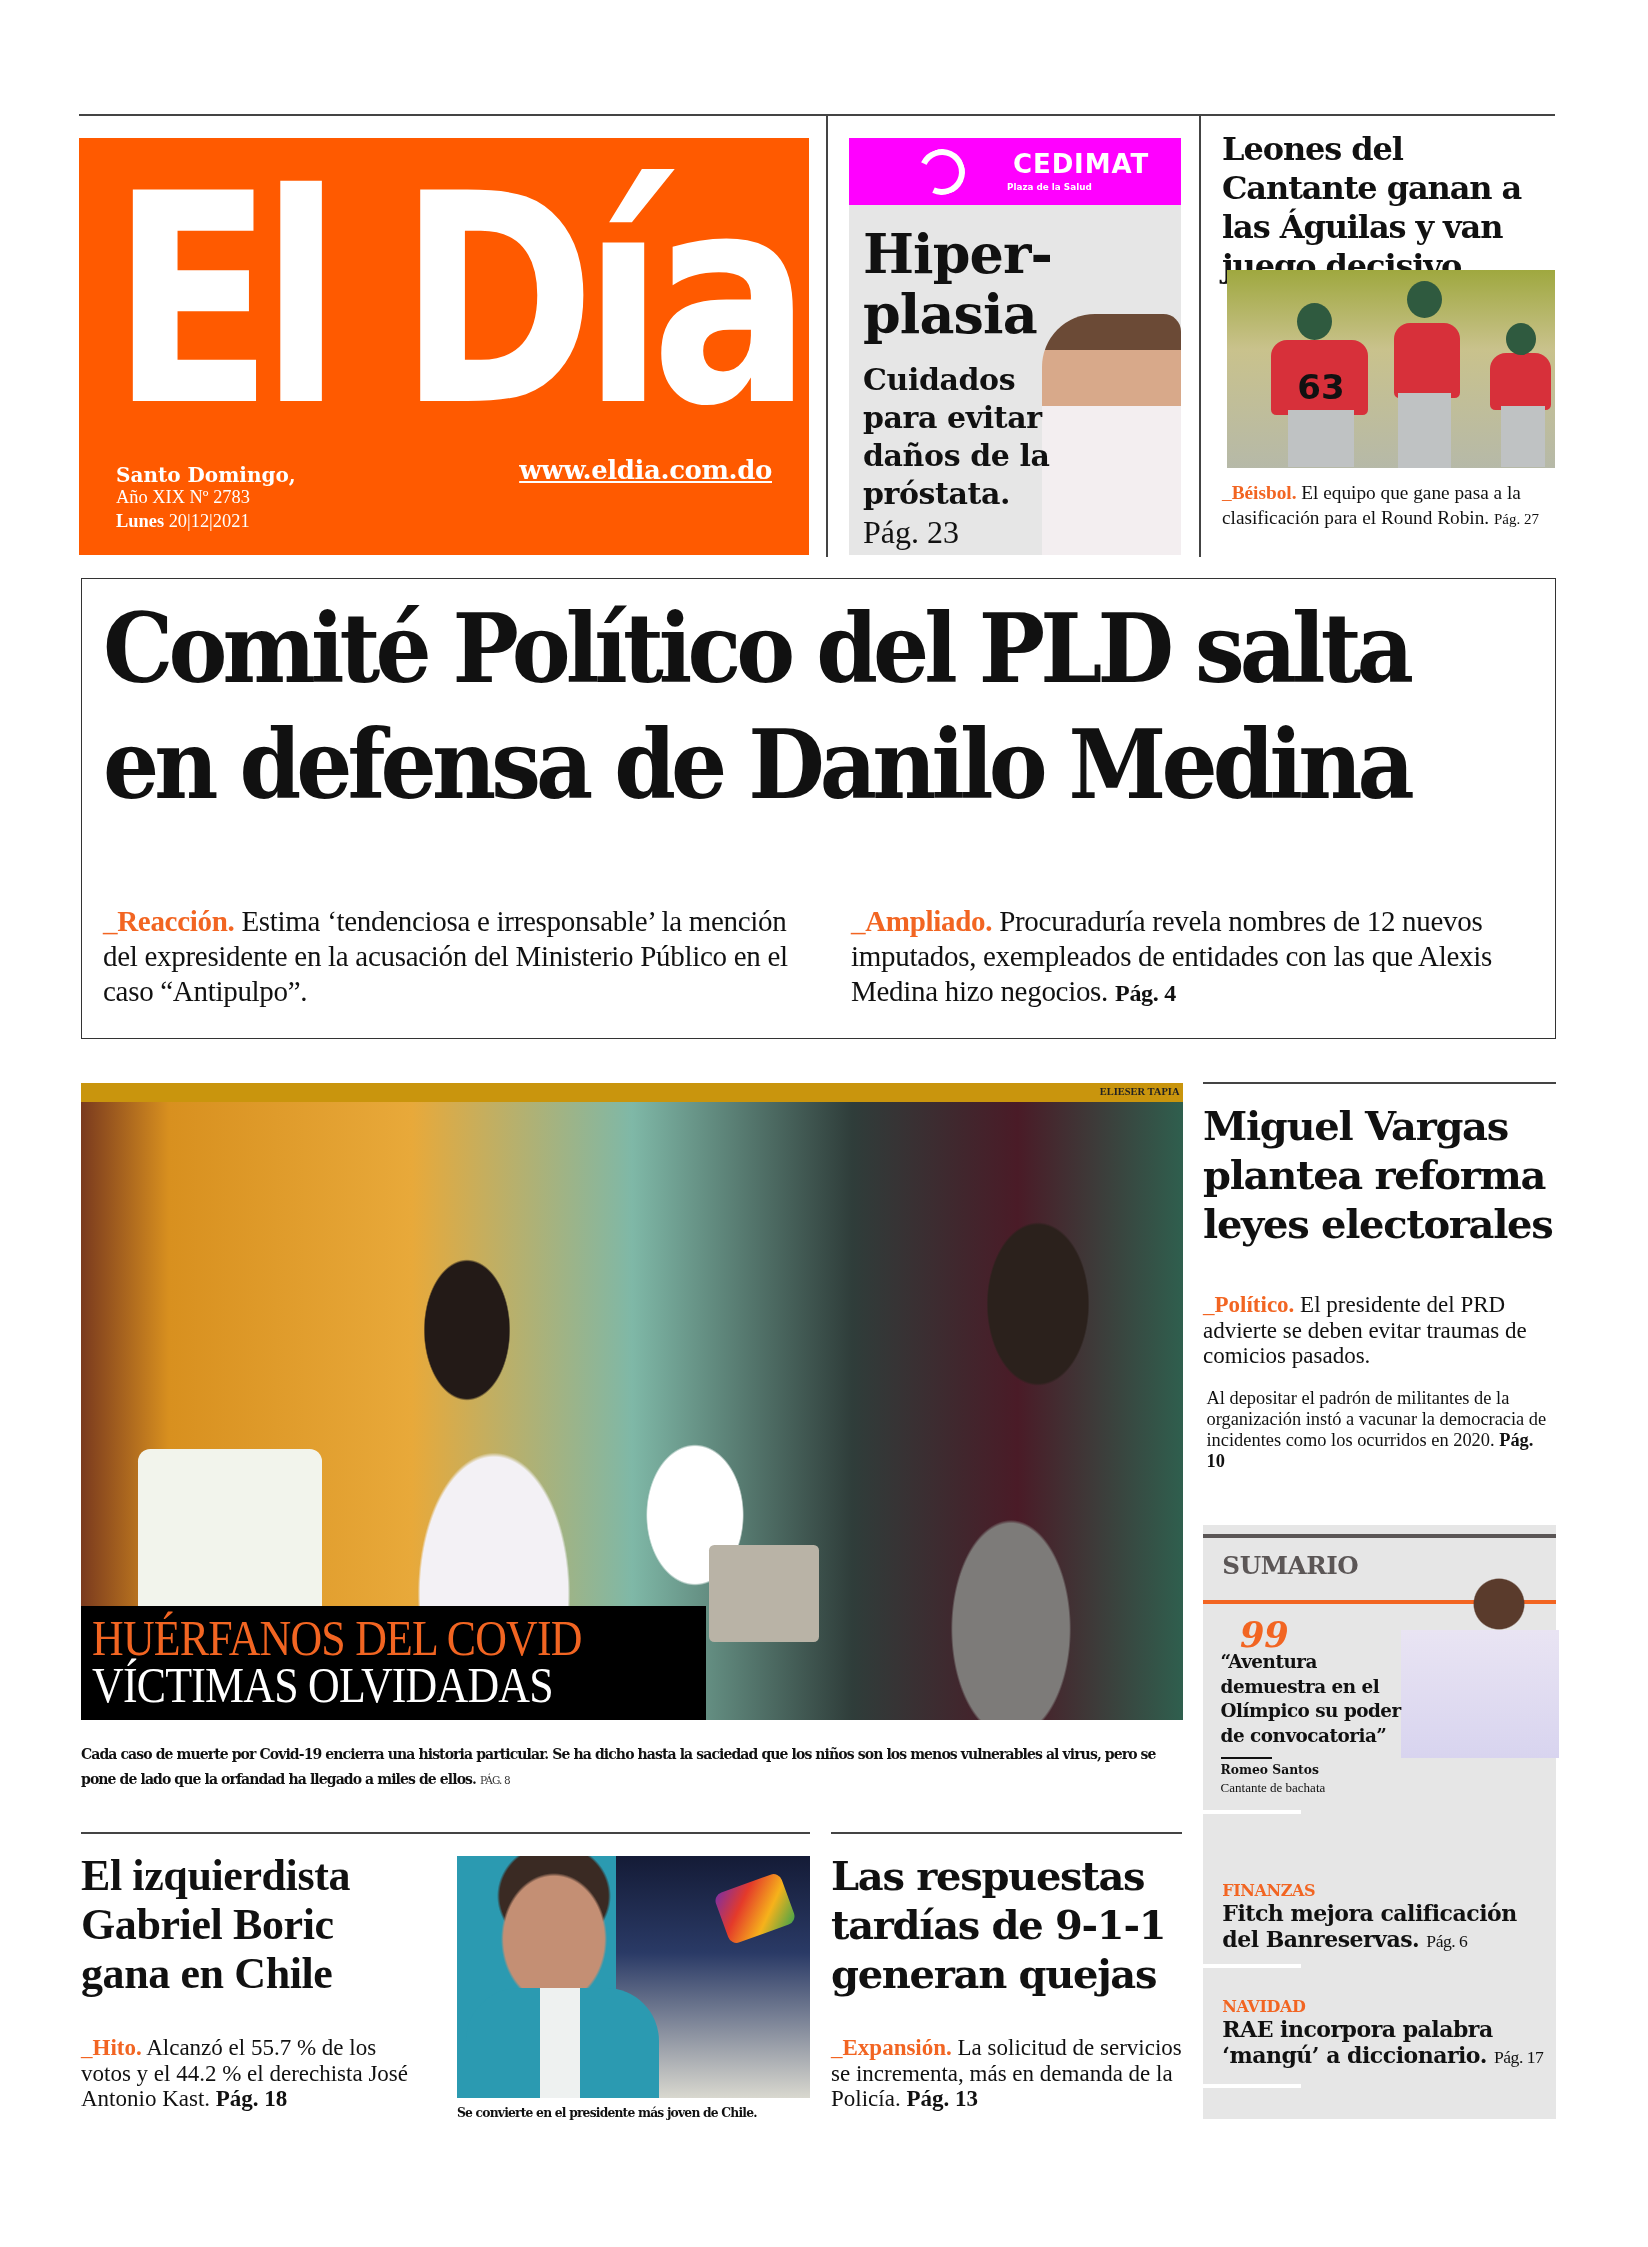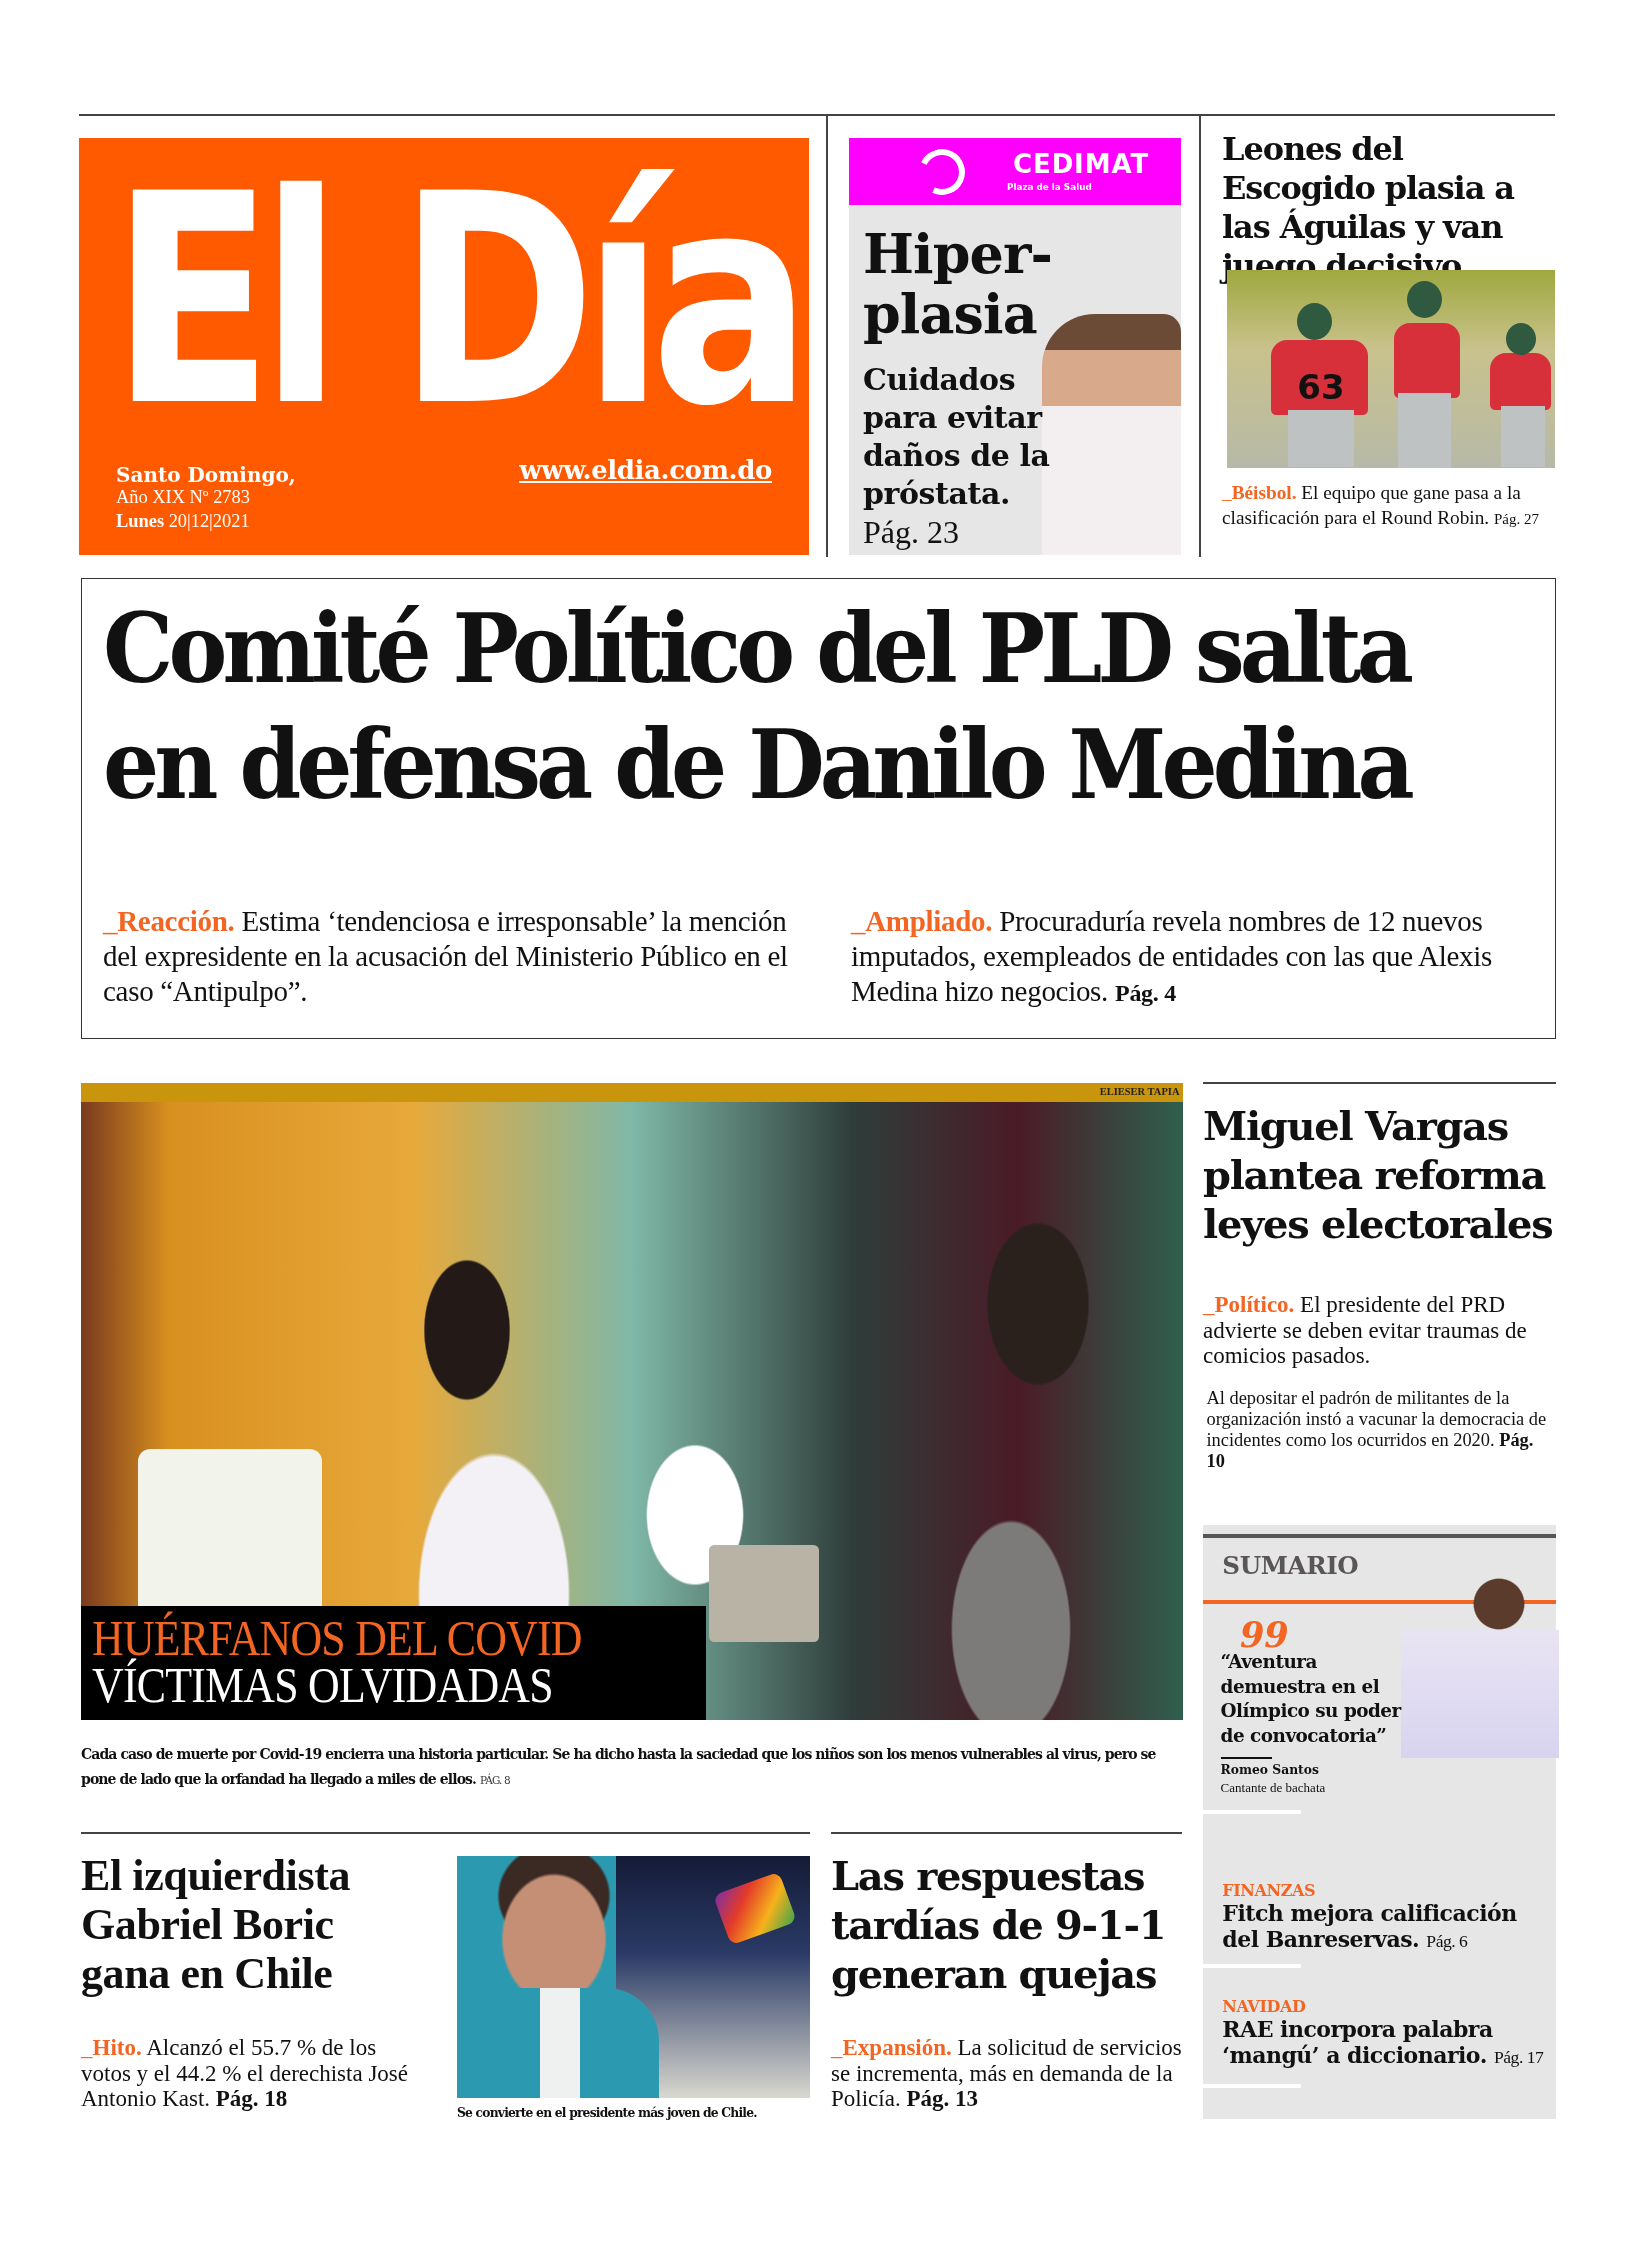--- a/index.html
+++ b/index.html
@@ -142,21 +142,21 @@
   <div id="health-photo"></div>
   <div id="health-title">
     <div>Hiper-</div>
     <div>plasia</div>
   </div>
   <div id="health-sub">Cuidados para evitar daños de la próstata.</div>
   <div id="health-page">Pág. 23</div>
 </div>
 
 <div id="sports" class="abs">
-  <div id="sports-title">Leones del Escogido plasia a las Águilas y van juego decisivo</div>
+  <div id="sports-title">Leones del Cantante ganan a las Águilas y van juego decisivo</div>
   <div id="sports-photo">
     <div class="player" style="left:44px; top:70px; width:97px; height:75px;"></div>
     <div class="player-legs" style="left:61px; top:140px; width:66px; height:57px;"></div>
     <div class="player-head" style="left:70px; top:33px; width:35px; height:37px;"></div>
     <div id="sports-num">63</div>
     <div class="player" style="left:167px; top:53px; width:66px; height:75px;"></div>
     <div class="player-legs" style="left:171px; top:123px; width:53px; height:75px;"></div>
     <div class="player-head" style="left:180px; top:10.5px; width:35px; height:37px;"></div>
     <div class="player" style="left:263px; top:83px; width:61px; height:57px;"></div>
     <div class="player-legs" style="left:274px; top:136px; width:44px; height:61px;"></div>

